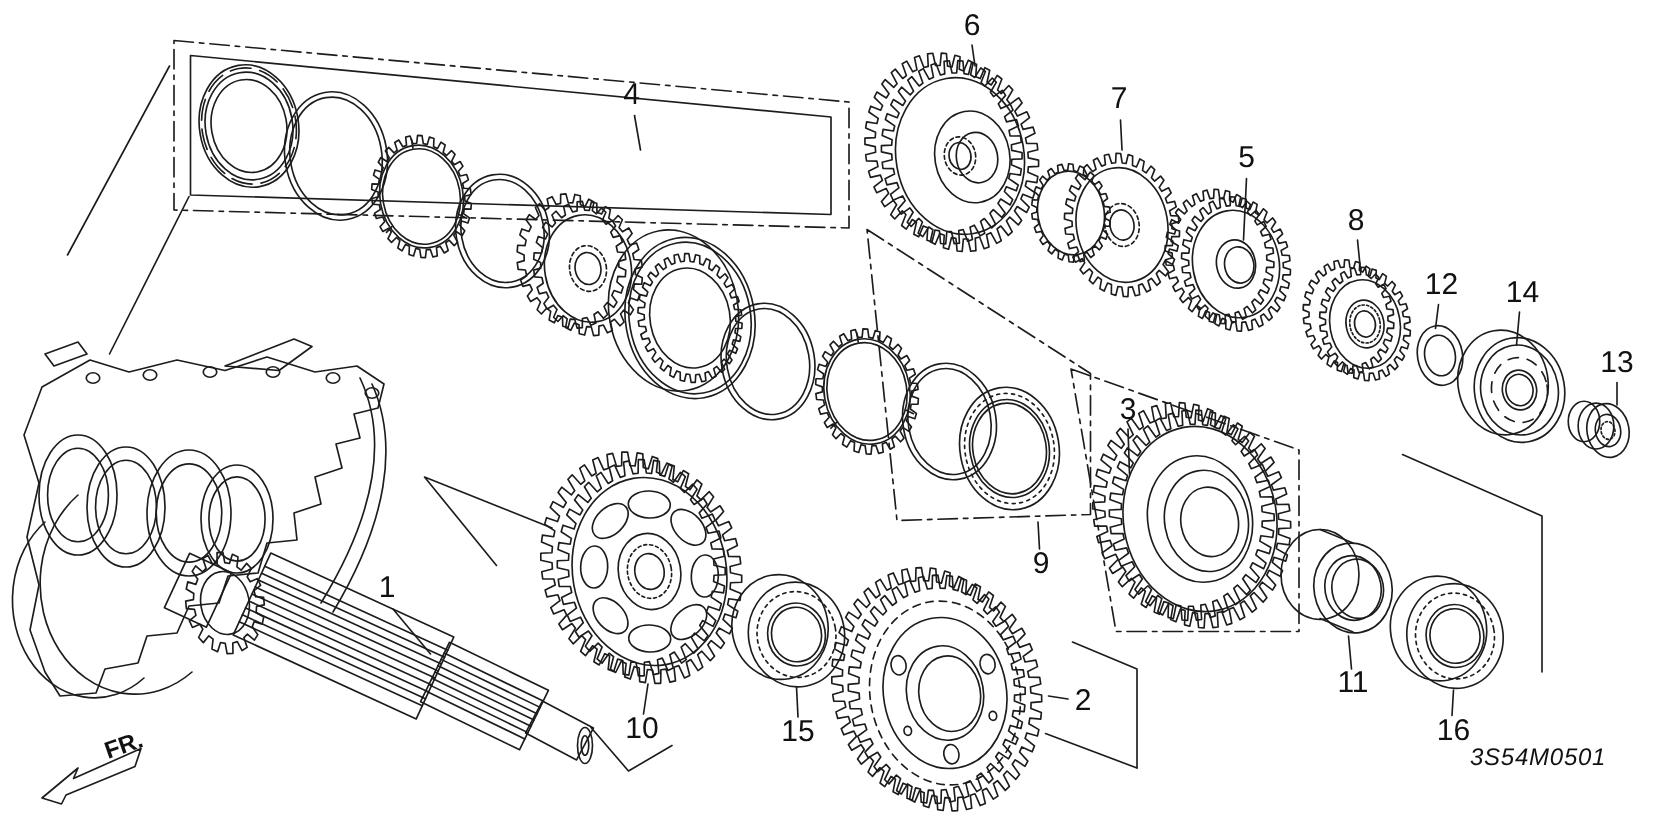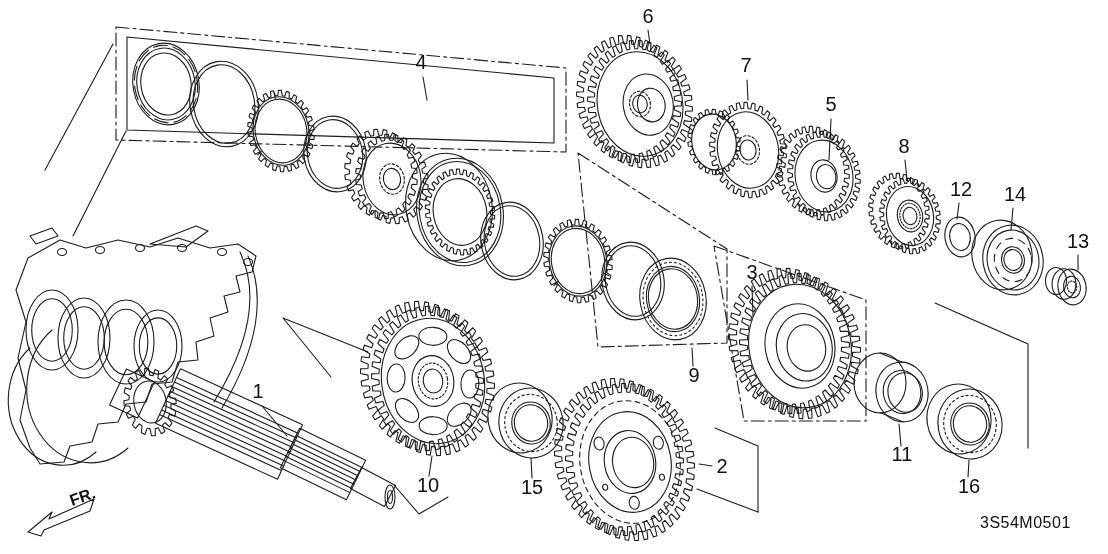--- a/index.html
+++ b/index.html
@@ -2,22 +2,22 @@
 <html><head>
 <meta charset="utf-8">
 <style>
   html,body{margin:0;padding:0;background:#e8e8e8;}
   .stage{position:relative;width:1108px;height:554px;background:#ffffff;overflow:hidden;
          font-family:"Liberation Sans",sans-serif;}
   svg{position:absolute;left:0;top:0;}
   svg ellipse, svg path, svg line, svg polyline, svg polygon{
     stroke:#1c1c1c;stroke-width:1.1;fill:none;stroke-linejoin:round;stroke-linecap:round;}
   svg text{font-family:"Liberation Sans",sans-serif;fill:#111;stroke:none;}
-  .diagram-code{position:absolute;left:980px;top:514px;font-size:16px;color:#111;
-                letter-spacing:0.5px;}
+  .diagram-code{position:absolute;left:980px;top:497px;font-size:16px;color:#111;
+                letter-spacing:0.5px;font-style:italic;}
 </style>
 </head>
 <body>
 
 <div class="stage">
   <svg id="scene" width="1108" height="554" viewBox="0 0 1108 554">
       <g>
         <path d="M28,258 L60,240 L86,248 L118,240 L150,247 L178,238 L210,248 L238,244 L256,256 L252,272 L236,276 L240,292 L224,296 L228,312 L210,318 L214,336 L196,342 L198,360 L178,362 L172,382 L152,384 L146,402 L126,404 L118,422 L98,424 L92,442 L70,446 L64,462 L40,464 L30,448 L20,420 L26,390 L18,358 L26,322 L16,290 Z"></path>
         <ellipse cx="62" cy="252" rx="4.5" ry="3.5"></ellipse>
         <ellipse cx="100" cy="250" rx="4.5" ry="3.5"></ellipse>

